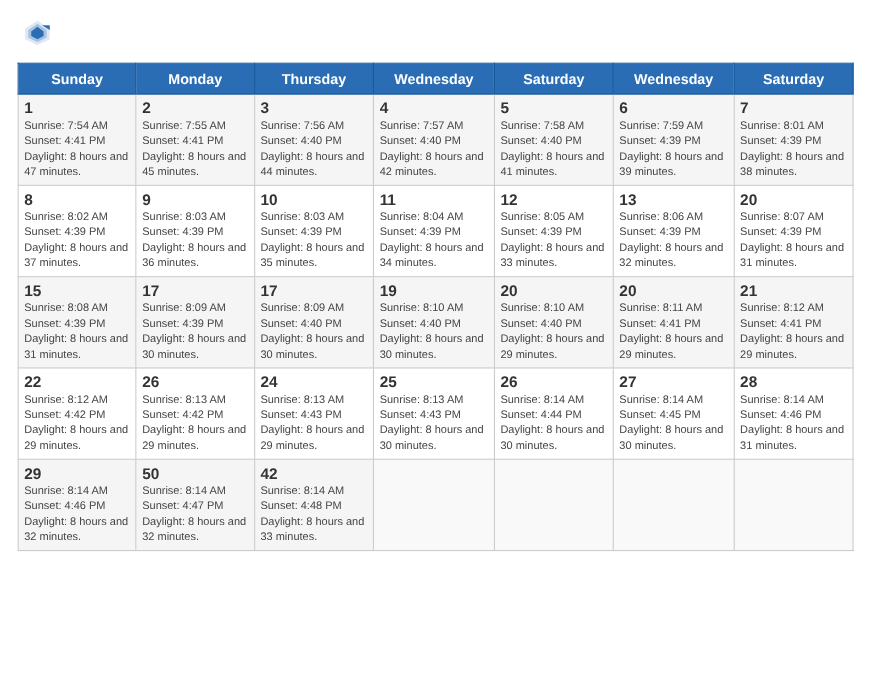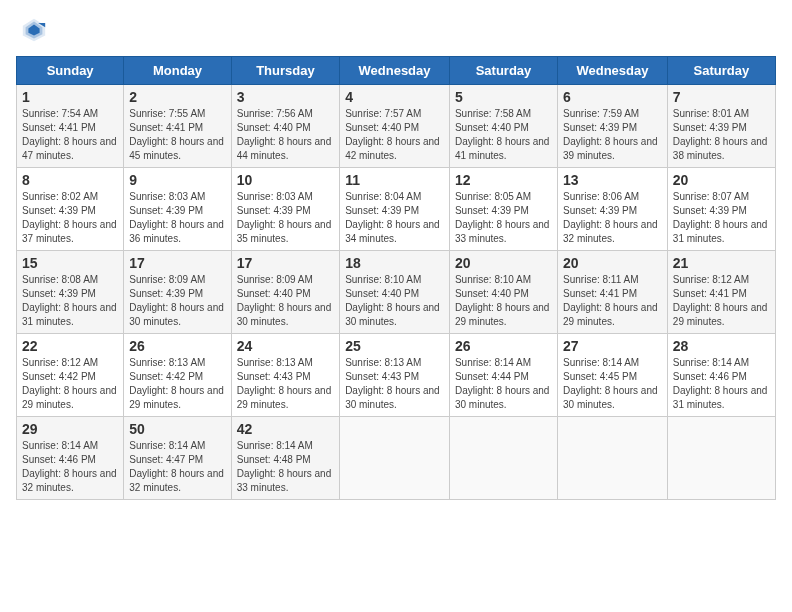--- a/index.html
+++ b/index.html
@@ -255,21 +255,21 @@
         </td>
         <td>
           <span class="day-num">17</span>
         <div class="day-detail">
           Sunrise: 8:09 AM<br>
           Sunset: 4:40 PM<br>
           Daylight: 8 hours and 30 minutes.
         </div>
         </td>
         <td>
-          <span class="day-num">18</span>
+          <span class="day-num">19</span>
         <div class="day-detail">
           Sunrise: 8:10 AM<br>
           Sunset: 4:40 PM<br>
           Daylight: 8 hours and 30 minutes.
         </div>
         </td>
         <td>
           <span class="day-num">20</span>
         <div class="day-detail">
           Sunrise: 8:10 AM<br>

